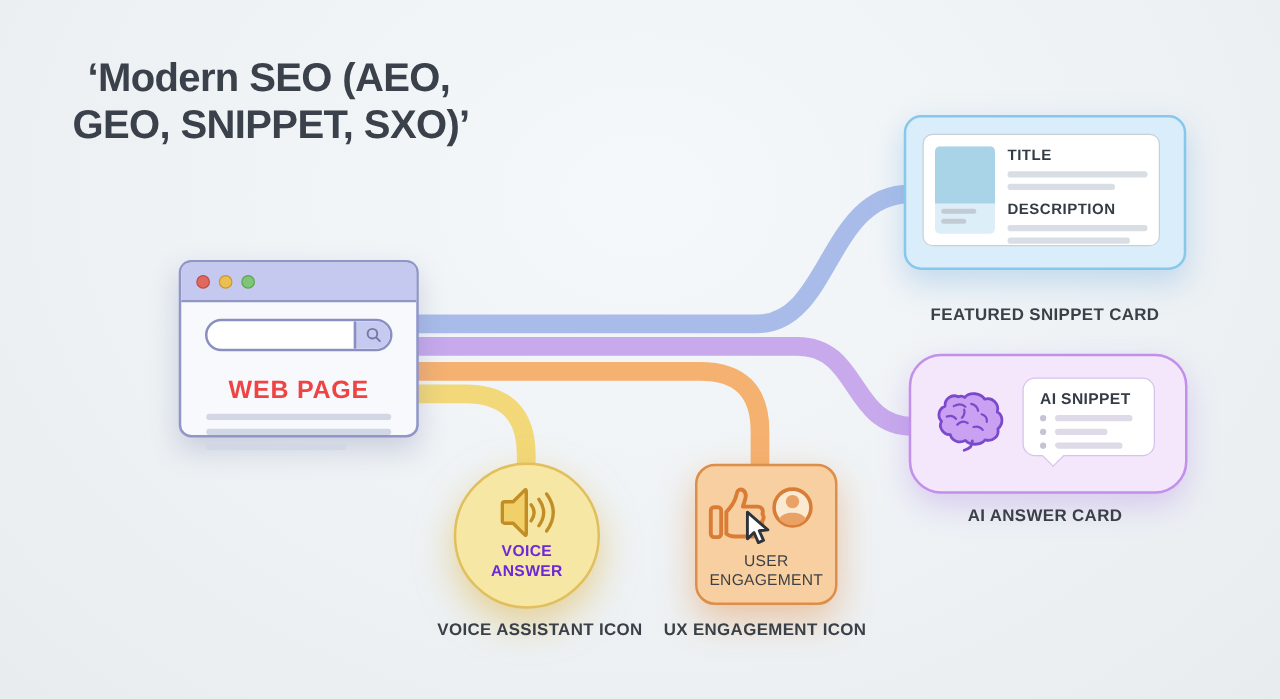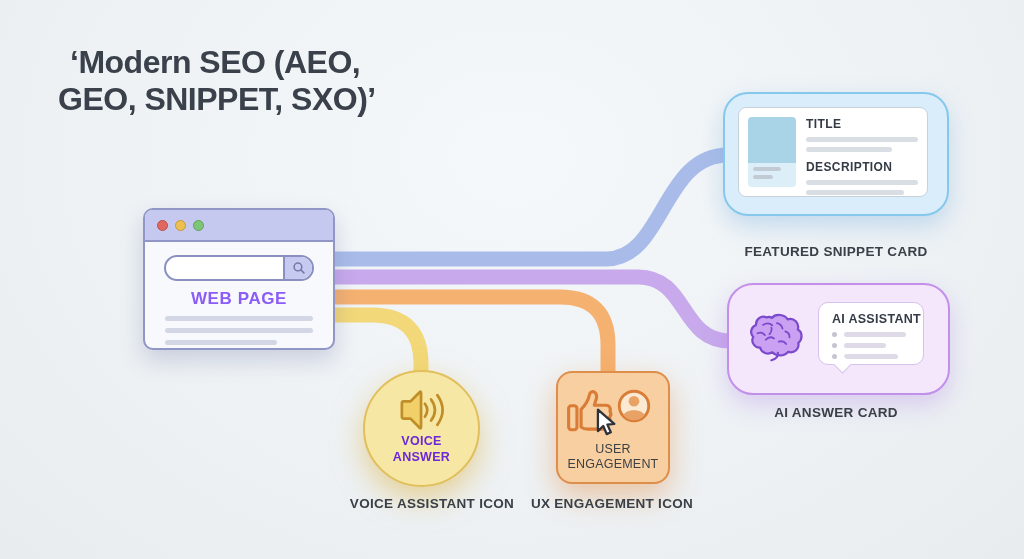--- a/index.html
+++ b/index.html
@@ -39,36 +39,36 @@
   .dot.g{background:#7fc577;border:1px solid #5ea556;}
   .searchbar{
     margin:13px auto 0;width:150px;height:26px;border:2px solid #8990bf;border-radius:14px;
     background:#fff;display:flex;box-sizing:border-box;overflow:hidden;
   }
   .searchbar .field{flex:1;}
   .searchbar .btn{
     width:27px;background:#c7caf0;border-left:2px solid #8990bf;
     display:flex;align-items:center;justify-content:center;
   }
-  .webpage-label{margin-top:8px;text-align:center;font-size:17px;font-weight:700;color:#8b5cf6;letter-spacing:.6px;}
+  .webpage-label{margin-top:20px;text-align:center;font-size:20px;font-weight:700;color:#ef4444;letter-spacing:.6px;}
   .bw-lines{padding:7px 20px 0;}
   .bw-line{height:5px;border-radius:3px;background:#d3d7e5;margin-bottom:7px;}
   .bw-line.w1,.bw-line.w2{width:148px;}
   .bw-line.w3{width:112px;}
 
   
   .caption{
     transform:translateX(-50%);white-space:nowrap;
     font-size:13.5px;font-weight:700;color:#394047;letter-spacing:.3px;z-index:3;
   }
 
   
   .snippet{
     left:723px;top:92px;width:226px;height:124px;box-sizing:border-box;
-    background:#d9edfa;border:2px solid #85c8ec;border-radius:25px;
+    background:#d9edfa;border:2px solid #85c8ec;border-radius:14px;
     box-shadow:0 10px 24px rgba(110,170,220,.35);
   }
   .snippet-inner{
     position:absolute;left:13px;top:13px;width:190px;height:90px;box-sizing:border-box;
     background:#fff;border:1.5px solid #c8d1da;border-radius:8px;padding:9px;display:flex;
   }
   .thumb{width:48px;height:70px;border-radius:4px;overflow:hidden;border:0;}
   .thumb-top{height:46px;background:#a9d3e6;}
   .thumb-bottom{height:24px;background:#dceef7;padding:4px 5px 0;}
   .thumb-bottom .tline{height:4px;border-radius:2px;background:#c2cbd4;margin-bottom:4px;}
@@ -188,21 +188,21 @@
 
   <div class="abs shape aicard">
     <div class="brain-wrap">
       <svg width="60" height="52" viewBox="0 0 64 56">
         <path d="M22 7 C 16 4 10 9 10.5 15 C 5 17 3.5 24 7.5 28 C 4.5 33 9 40 15 39.5 C 16.5 45 23 47.5 28 44.5 C 32 49 41 49 45 44 C 52 46 57.5 40.5 56 34.5 C 61 30.5 60.5 22.5 55.5 20 C 57.5 13 51.5 7 44.5 9 C 41.5 3.5 31.5 2.5 27.5 7.5 C 25.5 6 23.5 6.2 22 7 Z" fill="#c9a0f2" stroke="#7a49cc" stroke-width="2.4" stroke-linejoin="round"></path>
         <path d="M34 45 q 0.5 6 -7 8" fill="none" stroke="#7a49cc" stroke-width="2.4" stroke-linecap="round"></path>
         <path d="M18 15 q 6 -3.5 10 0.5 M 12 24 q 5 -2 8 2 M 21 31 q 4 -4.5 9 -1.5 M 33 13 q 5 1 6 6 M 42 22 q 5 1.5 4.5 6.5 M 35 33 q 5 -1.5 8 2.5 M 27 18 q 1 4 -2 7" fill="none" stroke="#7a49cc" stroke-width="1.9" stroke-linecap="round"></path>
       </svg>
     </div>
     <div class="bubble">
-      <div class="bubble-label">AI ASSISTANT</div>
+      <div class="bubble-label">AI SNIPPET</div>
       <div class="brow">
         <span class="bdot"></span>
           <span class="bbar b1"></span>
       </div>
       <div class="brow">
         <span class="bdot"></span>
           <span class="bbar b2"></span>
       </div>
       <div class="brow">
         <span class="bdot"></span>

